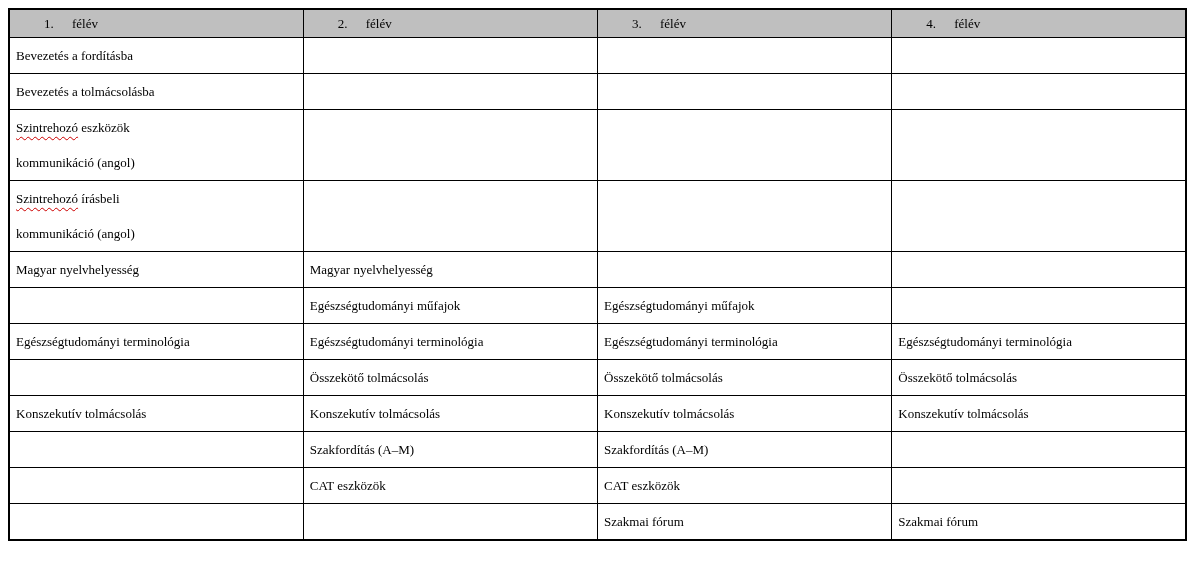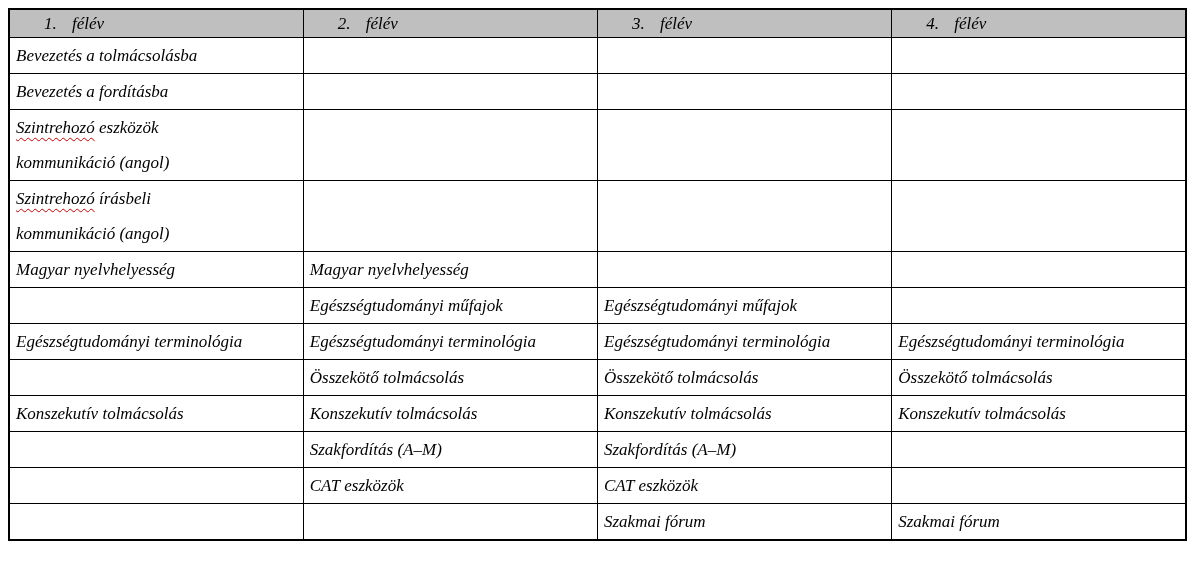--- a/index.html
+++ b/index.html
@@ -23,27 +23,26 @@
     top:8px;
     width:1179px;
     border-collapse:collapse;
     table-layout:fixed;
     border:2px solid var(--border-color);
   }
   .curriculum col{width:25%;}
   .curriculum th,
   .curriculum td{
     border:1px solid var(--border-color);
-    font-size:17px;
+    font-size:13px;
     font-weight:normal;
     text-align:left;
     vertical-align:top;
     overflow:hidden;
     white-space:nowrap;
-    font-style:italic;
   }
   .curriculum th{
     background:var(--header-bg);
     line-height:27px;
     height:27px;
     padding:0 6px 0 34px;
   }
   .curriculum th .hnum{
     display:inline-block;
     min-width:14px;
@@ -78,27 +77,27 @@
     <thead>
       <tr>
         <th><span class="hnum">1.</span><span>félév</span></th>
         <th><span class="hnum">2.</span><span>félév</span></th>
         <th><span class="hnum">3.</span><span>félév</span></th>
         <th><span class="hnum">4.</span><span>félév</span></th>
       </tr>
     </thead>
     <tbody>
         <tr>
-          <td>Bevezetés a tolmácsolásba</td>
+          <td>Bevezetés a fordításba</td>
           <td></td>
           <td></td>
           <td></td>
         </tr>
         <tr>
-          <td>Bevezetés a fordításba</td>
+          <td>Bevezetés a tolmácsolásba</td>
           <td></td>
           <td></td>
           <td></td>
         </tr>
         <tr class="tall">
           <td><span class="wavy">Szintrehozó</span><span> eszközök</span><br><span>kommunikáció (angol)</span></td>
           <td></td>
           <td></td>
           <td></td>
         </tr>

